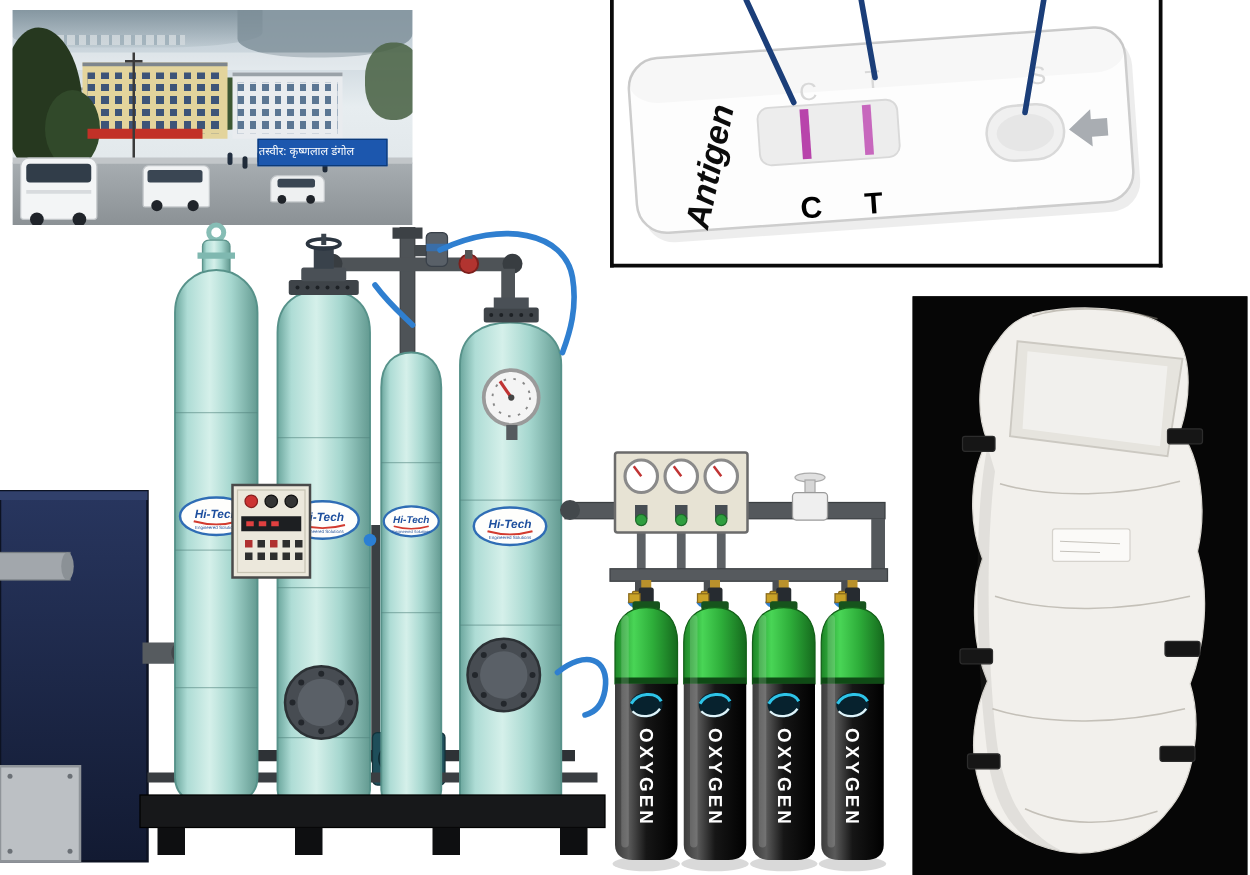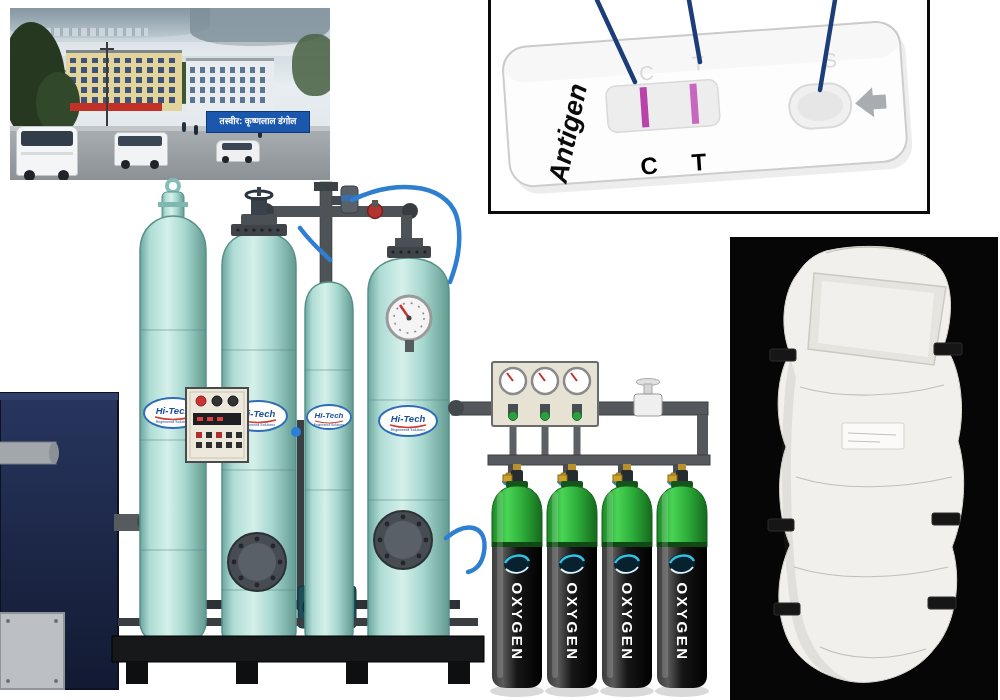--- a/index.html
+++ b/index.html
@@ -3,21 +3,21 @@
 <meta charset="utf-8">
 <style>
   html,body{margin:0;padding:0;background:#ffffff;}
   .canvas{position:relative;width:1000px;height:700px;background:#ffffff;overflow:hidden;
           font-family:"Liberation Sans",sans-serif;}
   .ph{position:absolute;}
   .photo{position:absolute;left:10px;top:8px;width:320px;height:172px;overflow:hidden;
          background:linear-gradient(#b7c5cf,#e7edf0 45%,#dde3e6);}
   .photo-sign{left:196px;top:103px;width:104px;height:22px;background:#1c57ae;
               border:1px solid #0c3a78;box-sizing:border-box;color:#fff;font-size:9px;
-              line-height:19px;text-align:center;overflow:hidden;white-space:nowrap;font-weight:bold;}
+              line-height:19px;text-align:left;overflow:hidden;white-space:nowrap;}
   .antigen-box{position:absolute;left:488px;top:0;width:442px;height:214px;background:#ffffff;
                border:3px solid #0a0a0a;border-top:none;box-sizing:border-box;}
   .plant{position:absolute;left:0;top:170px;}
   .bodybag-box{position:absolute;left:730px;top:237px;width:268px;height:463px;background:#000;}
   svg{display:block;}
 </style>
 </head>
 <body>
 
 <div class="canvas">

